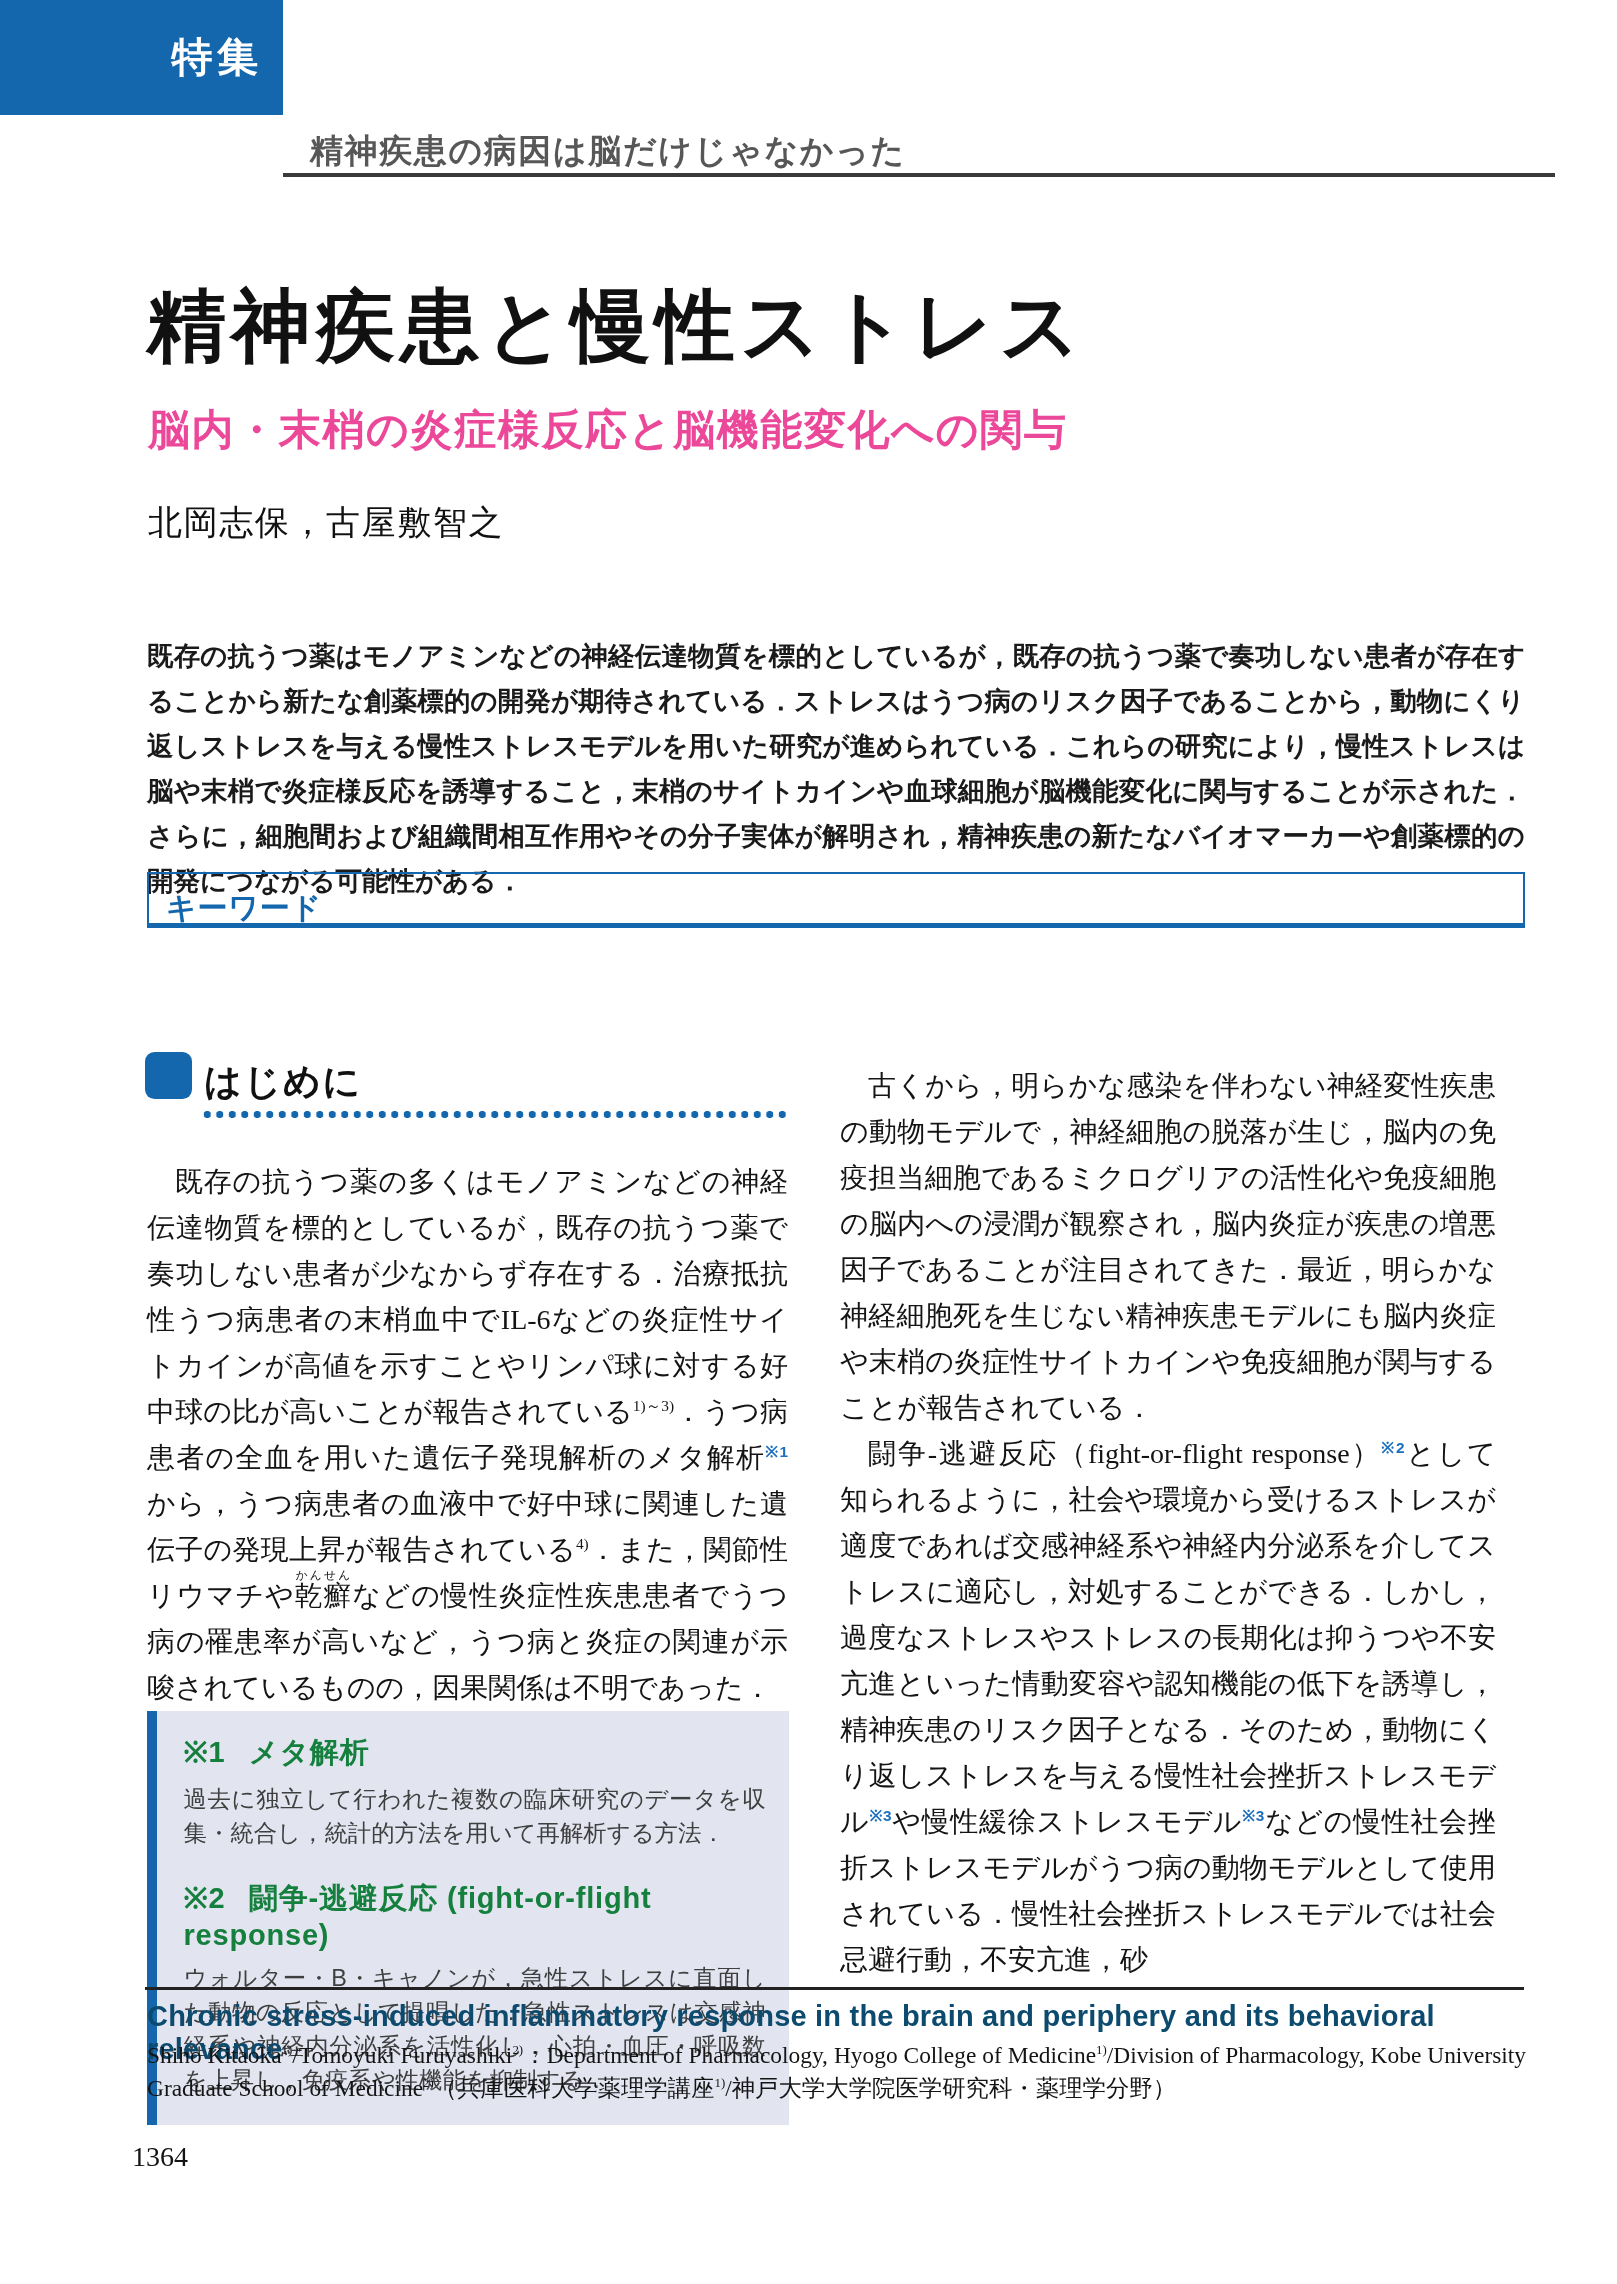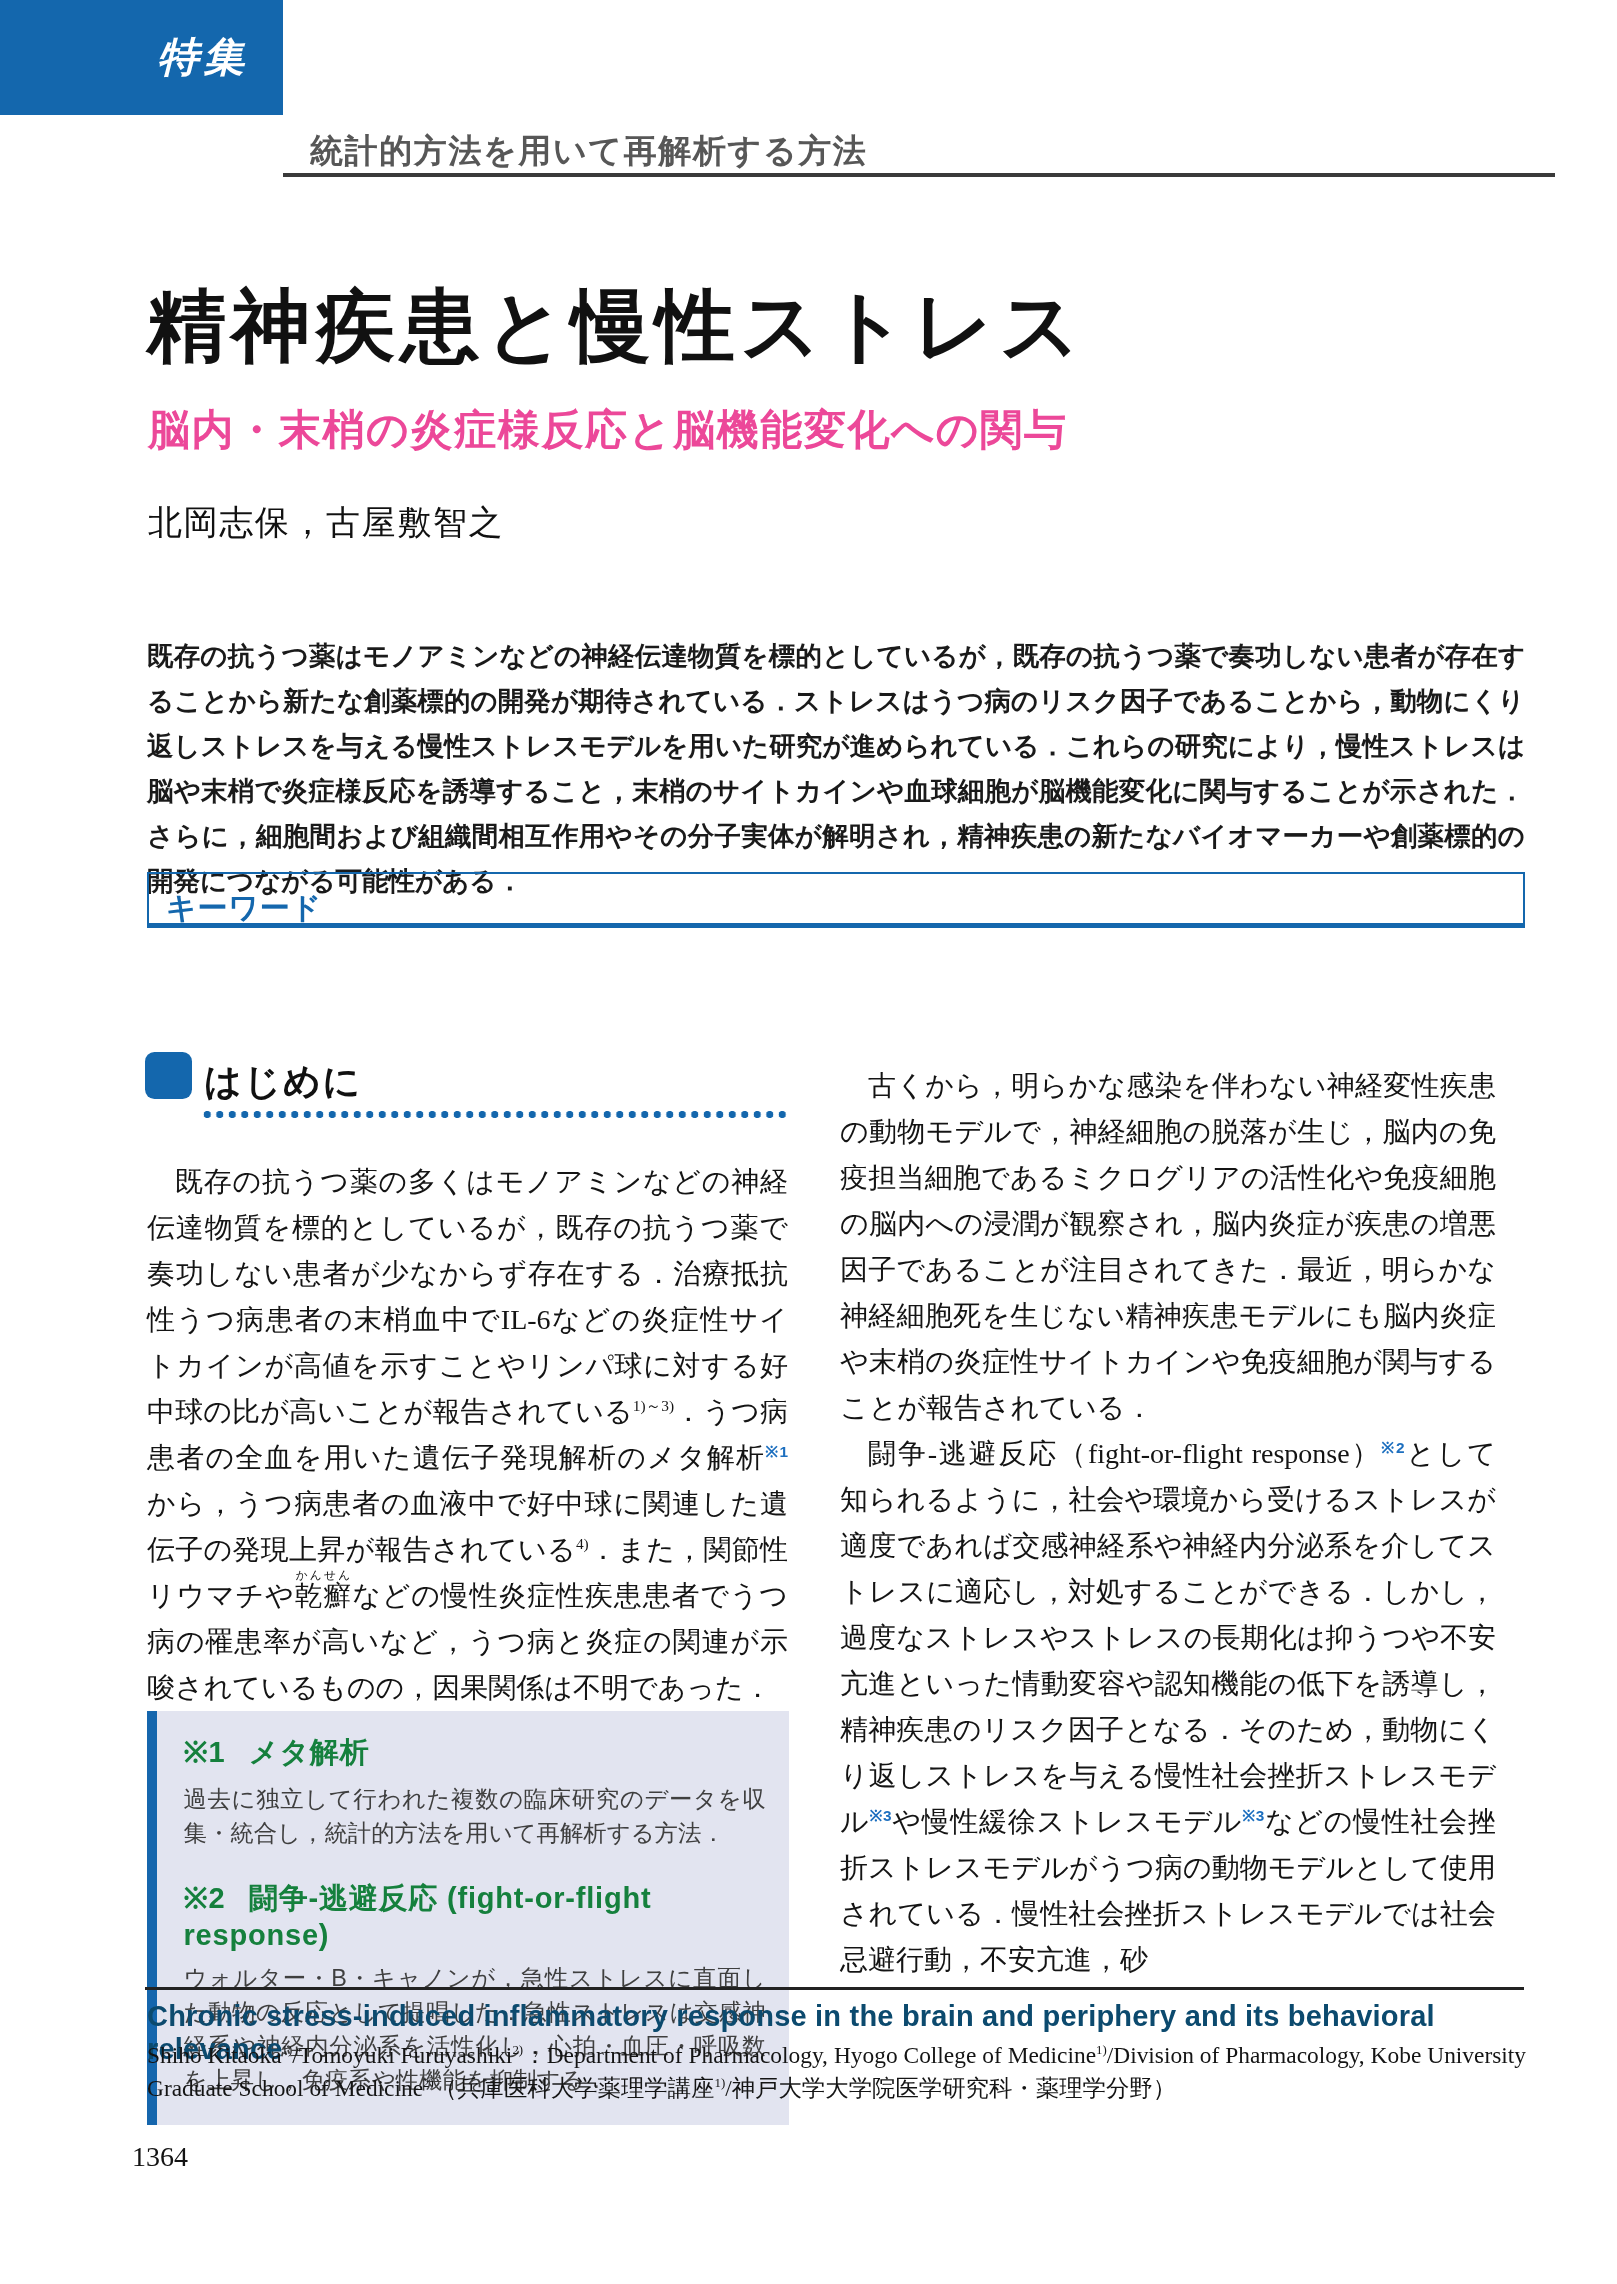--- a/index.html
+++ b/index.html
@@ -11,22 +11,21 @@
     color:#1a1a1a;
   }
 
   
   .feature-banner {
     position:absolute; left:0; top:110; width:283px; height:115px;
     background:#1467ad; display:flex; align-items:center; justify-content:flex-end;
   }
   .feature-label {
     color:#ffffff; font-size:41px; font-weight:bold; letter-spacing:4.7px;
-    padding-right:34px;
-    font-style:italic;
+    padding-right:20px;
   }
   .header-rule {
     position:absolute; left:283px; top:173px; width:1272px; height:3.9px;
     background:#3a3a3a;
   }
   .feature-title {
     position:absolute; left:310px; top:132px; font-size:33px; font-weight:bold;
     color:#575757; letter-spacing:1.6px; line-height:37px;
   }
 
@@ -121,21 +120,21 @@
 </style>
 </head>
 <body>
 
 <div class="page">
 
   <div class="feature-banner">
     <span class="feature-label">特集</span>
   </div>
   <div class="header-rule"></div>
-  <div class="feature-title">統計的方法を用いて再解析する方法</div>
+  <div class="feature-title">精神疾患の病因は脳だけじゃなかった</div>
 
   <h1 class="article-title">精神疾患と慢性ストレス</h1>
   <h2 class="article-subtitle">脳内・末梢の炎症様反応と脳機能変化への関与</h2>
   <div class="article-authors">北岡志保，古屋敷智之</div>
 
   <p class="article-abstract">既存の抗うつ薬はモノアミンなどの神経伝達物質を標的としているが，既存の抗うつ薬で奏功しない患者が存在することから新たな創薬標的の開発が期待されている．ストレスはうつ病のリスク因子であることから，動物にくり返しストレスを与える慢性ストレスモデルを用いた研究が進められている．これらの研究により，慢性ストレスは脳や末梢で炎症様反応を誘導すること，末梢のサイトカインや血球細胞が脳機能変化に関与することが示された．さらに，細胞間および組織間相互作用やその分子実体が解明され，精神疾患の新たなバイオマーカーや創薬標的の開発につながる可能性がある．</p>
 
   <div class="keyword-box">
     <span class="keyword-label">キーワード</span>
   </div>

